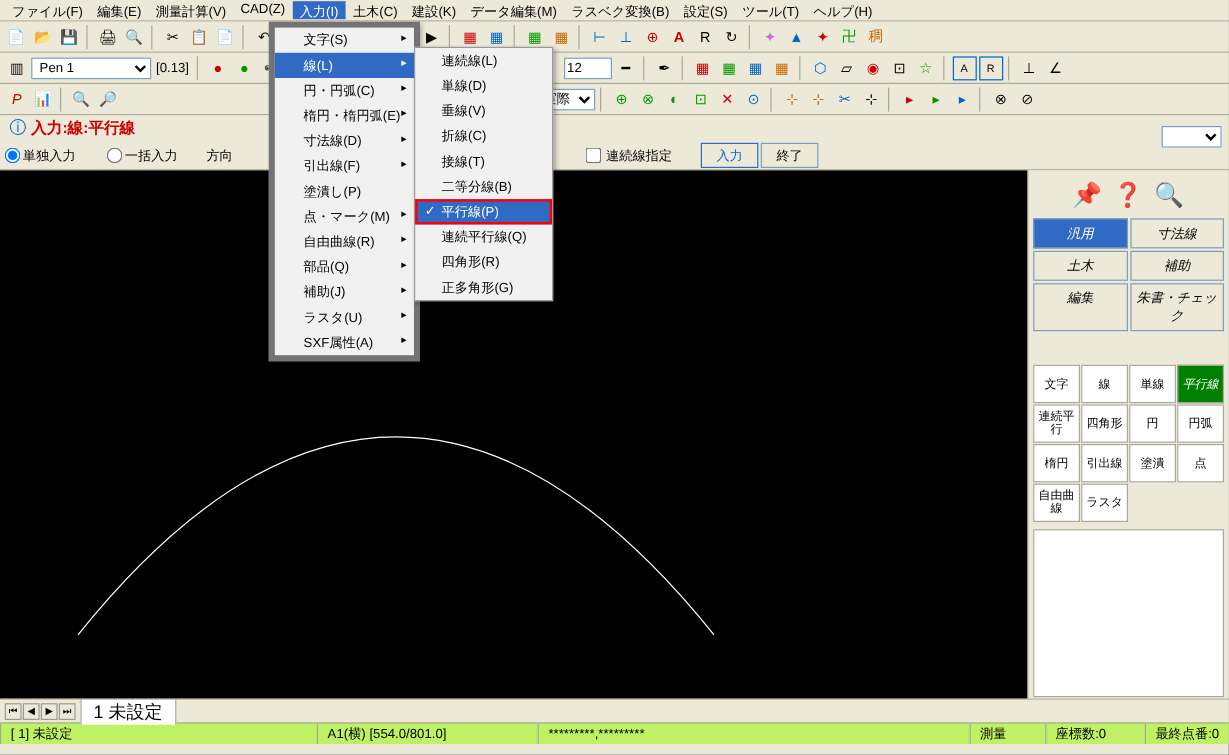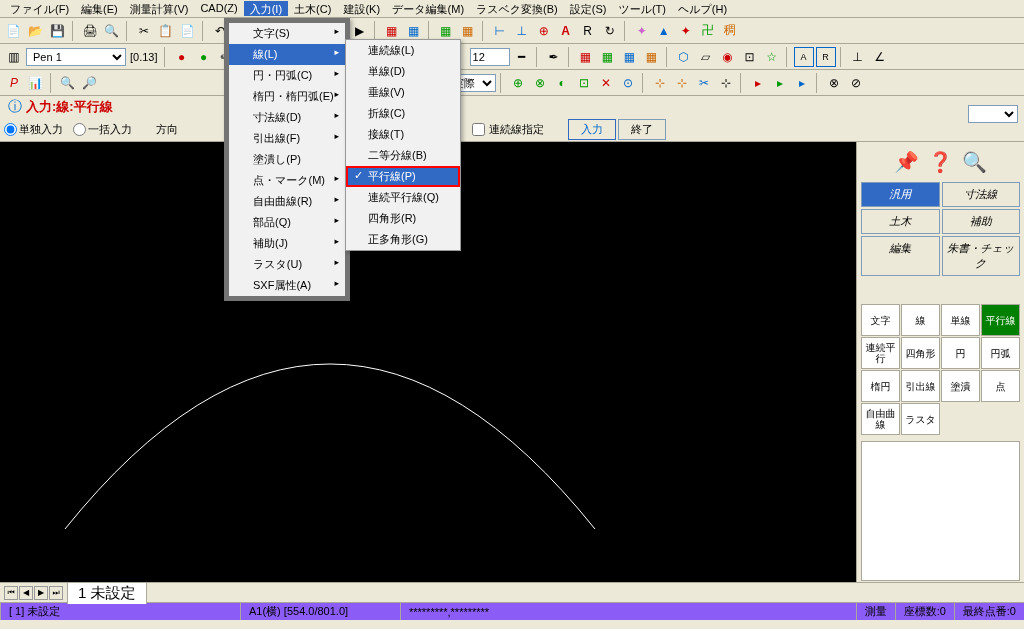--- a/index.html
+++ b/index.html
@@ -11,57 +11,57 @@
 
 .toolbar-row { height: 26px; background: #ece9d8; border-bottom: 1px solid #aca899; display: flex; align-items: center; padding: 2px 4px; gap: 2px; }
 .tb-btn { width: 20px; height: 20px; border: 1px solid transparent; display: flex; align-items: center; justify-content: center; font-size: 12px; }
 .tb-sep { width: 4px; height: 20px; border-left: 1px solid #aca899; margin: 0 2px; }
 .tb-combo { height: 18px; border: 1px solid #7f9db9; background: white; padding: 0 2px; font-size: 11px; }
 .tb-txt { font-size: 11px; padding: 0 2px; text-align: right; }
 
 .info-bar { height: 22px; background: #ece9d8; display: flex; align-items: center; padding: 2px 8px; gap: 20px; }
 .info-title { color: #cc0000; font-weight: bold; font-size: 13px; }
 .info-icon { color: #0066cc; font-size: 14px; margin-right: 4px; }
-.radio-group { display: flex; gap: 10px; align-items: flex-start; }
+.radio-group { display: flex; gap: 26px; align-items: flex-start; }
 .radio-group label { display: flex; align-items: center; gap: 2px; }
 .checkbox-item { display: flex; align-items: center; gap: 4px; }
 .action-btn { padding: 2px 12px; border: 1px solid #7f9db9; background: #ece9d8; font-size: 11px; }
 .action-btn.primary { color: #0066cc; border: 1px solid #316ac5; }
 
 .main-area { position: relative; display: flex; height: 440px; }
 .canvas-area { flex: 1; background: black; position: relative; }
 .arc-line { position: absolute; top: 137px; left: 55px; width: 550px; height: 280px; }
 
 .side-panel { width: 168px; background: #ece9d8; border-left: 1px solid #aca899; padding: 4px; }
 .side-top { display: flex; gap: 6px; justify-content: center; padding: 4px; }
 .side-top .side-icon { width: 28px; height: 28px; font-size: 20px; text-align: center; }
 .side-tabs { display: grid; grid-template-columns: 1fr 1fr; gap: 2px; margin-bottom: 2px; }
 .side-tab { padding: 4px 2px; text-align: center; border: 1px solid #7f9db9; background: #ece9d8; font-size: 11px; font-style: italic; }
 .side-tab.active { background: #316ac5; color: white; }
 .side-grid { display: grid; grid-template-columns: repeat(4, 1fr); gap: 1px; margin-top: 28px; }
 .side-cell { height: 32px; border: 1px solid #aca899; background: white; display: flex; align-items: center; justify-content: center; font-size: 10px; text-align: center; line-height: 1.1; }
-.side-cell.active { background: #008000; color: white; }
+.side-cell.active { background: #008000; color: white; font-style: italic; }
 .side-blank { height: 140px; border: 1px solid #aca899; background: white; margin-top: 6px; }
 
 .dropdown-menu { position: absolute; background: #f1f1f1; border: 5px solid #737373; box-shadow: 2px 2px 4px rgba(0,0,0,0.3); z-index: 100; }
 .dropdown-menu .dm-item { padding: 3px 24px 3px 24px; white-space: nowrap; position: relative; cursor: default; font-size: 11px; }
 .dropdown-menu .dm-item.has-sub::after { content: "▸"; position: absolute; right: 6px; font-size: 9px; }
 .dropdown-menu .dm-item.active { background: #316ac5; color: white; }
 
 .submenu { position: absolute; left: 100%; top: 0; background: #f1f1f1; border: 1px solid #999; box-shadow: 2px 2px 4px rgba(0,0,0,0.3); }
 .submenu .sm-item { padding: 3px 22px 3px 22px; white-space: nowrap; cursor: default; font-size: 11px; position: relative; }
 .submenu .sm-item.highlight { background: #316ac5; color: white; border: 2px solid red; padding: 1px 20px 1px 20px; }
 .submenu .sm-item.highlight::before { content: "✓"; position: absolute; left: 6px; }
 
 .bottom-tabs { height: 20px; background: #ece9d8; border-top: 1px solid #aca899; display: flex; align-items: center; padding: 2px 4px; gap: 4px; }
 .bottom-tab { padding: 1px 10px; border: 1px solid #aca899; background: white; font-size: 15px; border-bottom: none; }
 .scroll-arrows { display: flex; gap: 1px; }
 .scroll-arrow { width: 14px; height: 14px; border: 1px solid #999; background: #ece9d8; font-size: 8px; text-align: center; line-height: 12px; }
 
-.statusbar { height: 18px; background: #8b5cf6; border-top: 1px solid #aca899; display: flex; align-items: center; font-size: 11px; }
+.statusbar { height: 18px; background: #bef264; border-top: 1px solid #aca899; display: flex; align-items: center; font-size: 11px; gap: 24px; }
 .status-cell { padding: 1px 8px; border-left: 1px solid #aca899; height: 100%; display: flex; align-items: center; }
 
 .combo-right { width: 50px; height: 18px; border: 1px solid #7f9db9; background: white; position: absolute; right: 6px; top: 105px; }
 </style>
 </head>
 <body>
 
 <div class="menubar" id="menubar">
     <div class="menu-item">ファイル(F)</div>
     <div class="menu-item">編集(E)</div>

